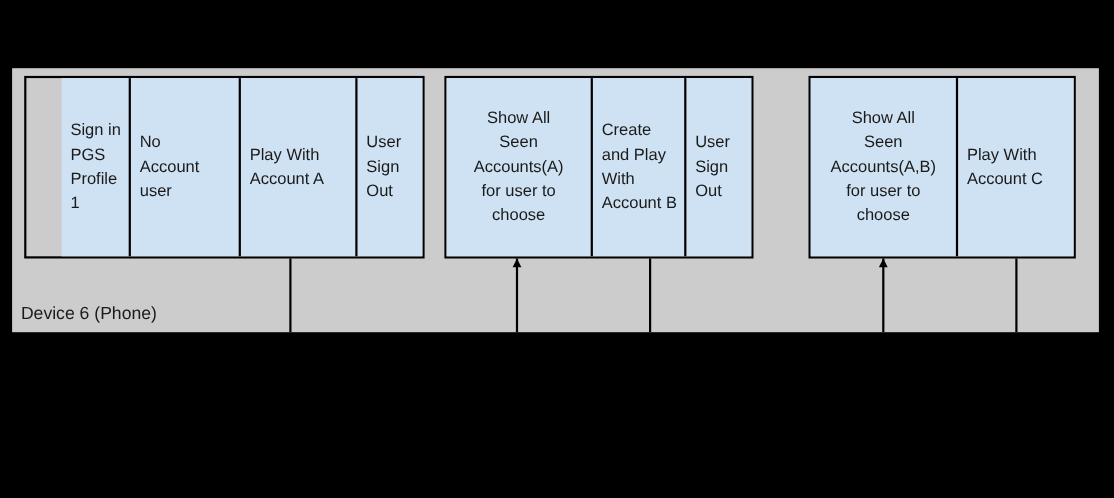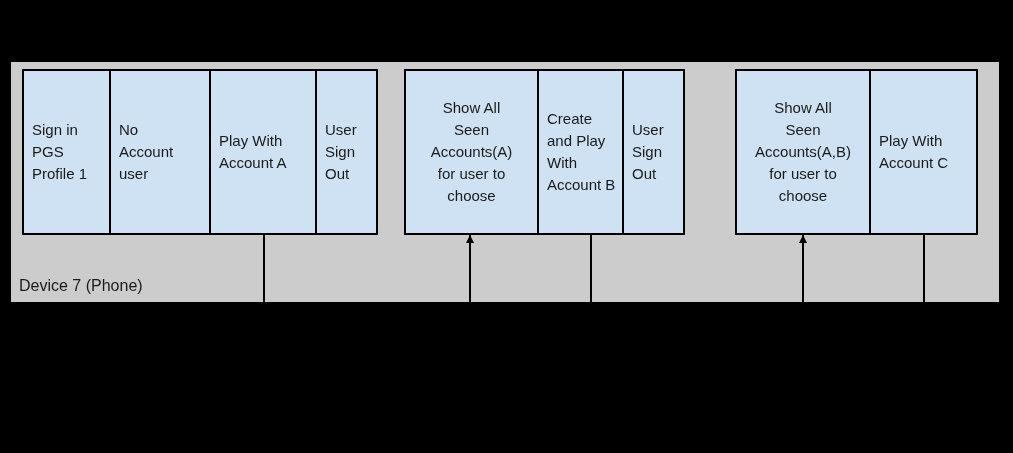--- a/index.html
+++ b/index.html
@@ -50,21 +50,21 @@
     padding-left: 8px;
     padding-right: 4px;
     text-align: left;
   }
   .cell.center {
     justify-content: center;
     text-align: center;
     padding: 4px 2px;
   }
   #group-1 { left: 11px; }
-  #group-1 .c1 { width: 85px; }
+  #group-1 .c1 { width: 61px; margin-left: 32px; }
   #group-1 .c2 { width: 100px; }
   #group-1 .c3 { width: 106px; }
   #group-1 .c4 { width: 61px; }
   #group-2 { left: 393px; }
   #group-2 .c1 { width: 131px; }
   #group-2 .c2 { width: 85px; }
   #group-2 .c3 { width: 61px; }
   #group-3 { left: 724px; }
   #group-3 .c1 { width: 132px; }
   #group-3 .c2 { width: 107px; }
@@ -142,15 +142,15 @@
     <div class="connector-line" style="left: 458px;"></div>
     <div class="arrowhead" style="left: 455px;"></div>
 
     <div class="connector-line" style="left: 579px;"></div>
 
     <div class="connector-line" style="left: 791px;"></div>
     <div class="arrowhead" style="left: 788px;"></div>
 
     <div class="connector-line" style="left: 912px;"></div>
 
-    <div class="device-label">Device 7 (Phone)</div>
+    <div class="device-label">Device 6 (Phone)</div>
   </div>
 </div>
 
 </body></html>

